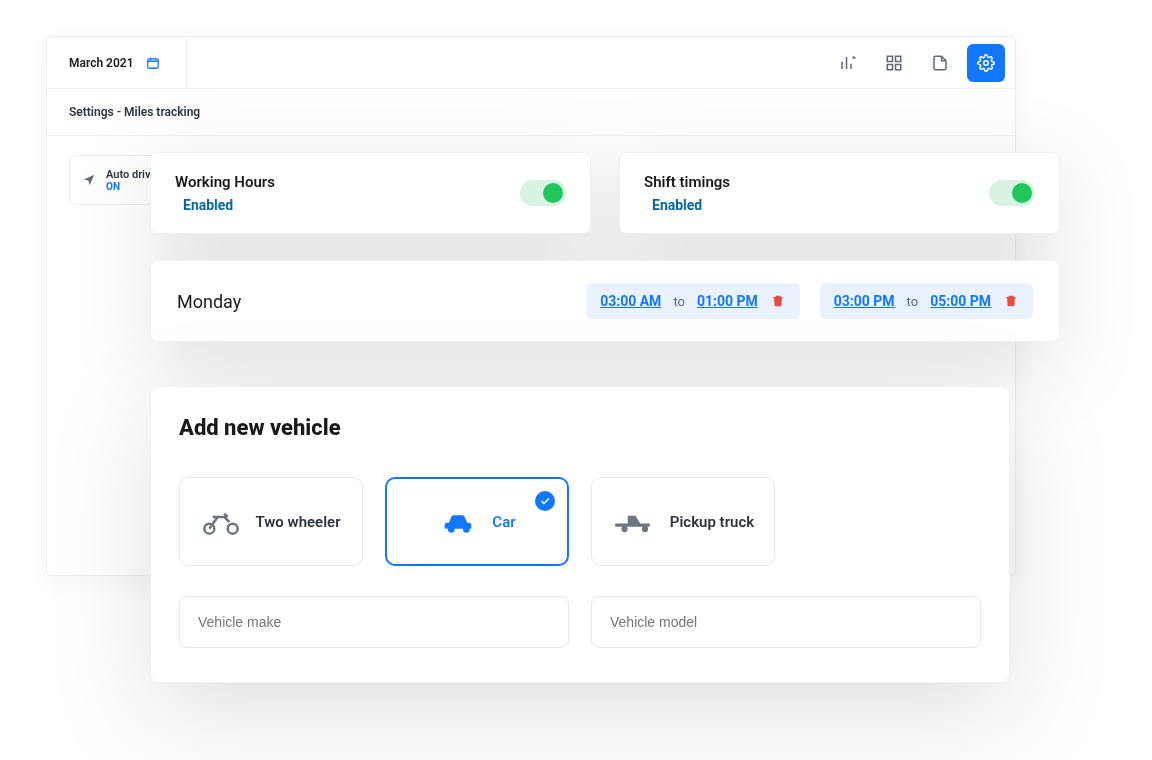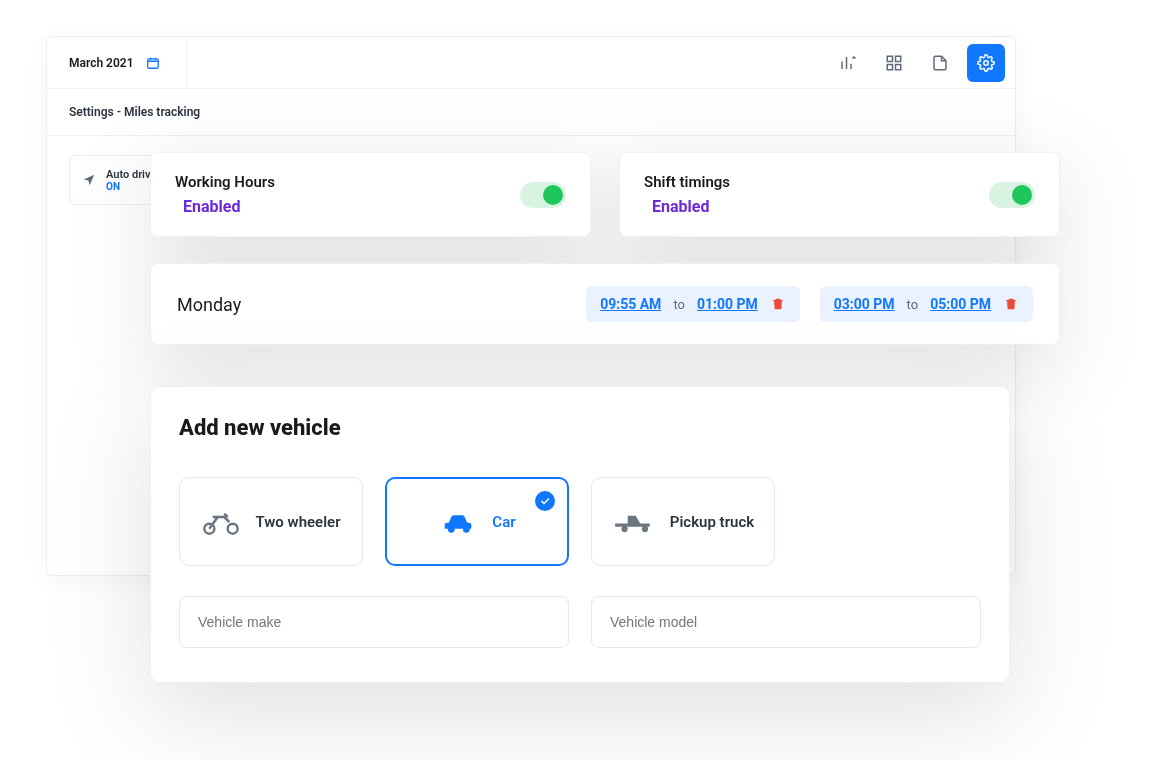--- a/index.html
+++ b/index.html
@@ -94,21 +94,21 @@
       background:#fff;
       border:1px solid #edf1f4;
       border-radius:8px;
       padding:20px 24px;
       flex:1;
       display:flex;
       align-items:center;
       justify-content:space-between;
     }
     .card .title { font-size:15px; font-weight:600; color:#1a1a1a; }
-    .card .status { font-size:16px; font-weight:700; color:#6d28d9; margin-top:6px;padding-left:8px; }
+    .card .status { font-size:14px; font-weight:700; color:#0369a1; margin-top:6px;padding-left:8px; }
 
     .toggle {
       width:46px; height:26px;
       border-radius:20px;
       background:#d8f3e1;
       position:relative;
       cursor:pointer;
     }
     .toggle::after{
       content:"";
@@ -283,21 +283,21 @@
       </div>
       <div class="toggle"></div>
     </div>
   </div>
 
   <div class="schedule-card">
     <div class="day">Monday</div>
     <div class="schedule-spacer"></div>
 
     <div class="time-chip">
-      <span class="time-link">09:55 AM</span>
+      <span class="time-link">03:00 AM</span>
       <span class="to-label">to</span>
       <span class="time-link">01:00 PM</span>
       <span class="trash">
         <svg width="16" height="16" viewBox="0 0 24 24" fill="currentColor">
             <path d="M6 7h12l-1 13H7L6 7zm3-3h6l1 2H8l1-2zM4 6h16v1H4z"></path>
           </svg>
       </span>
     </div>
 
     <div class="time-chip">

